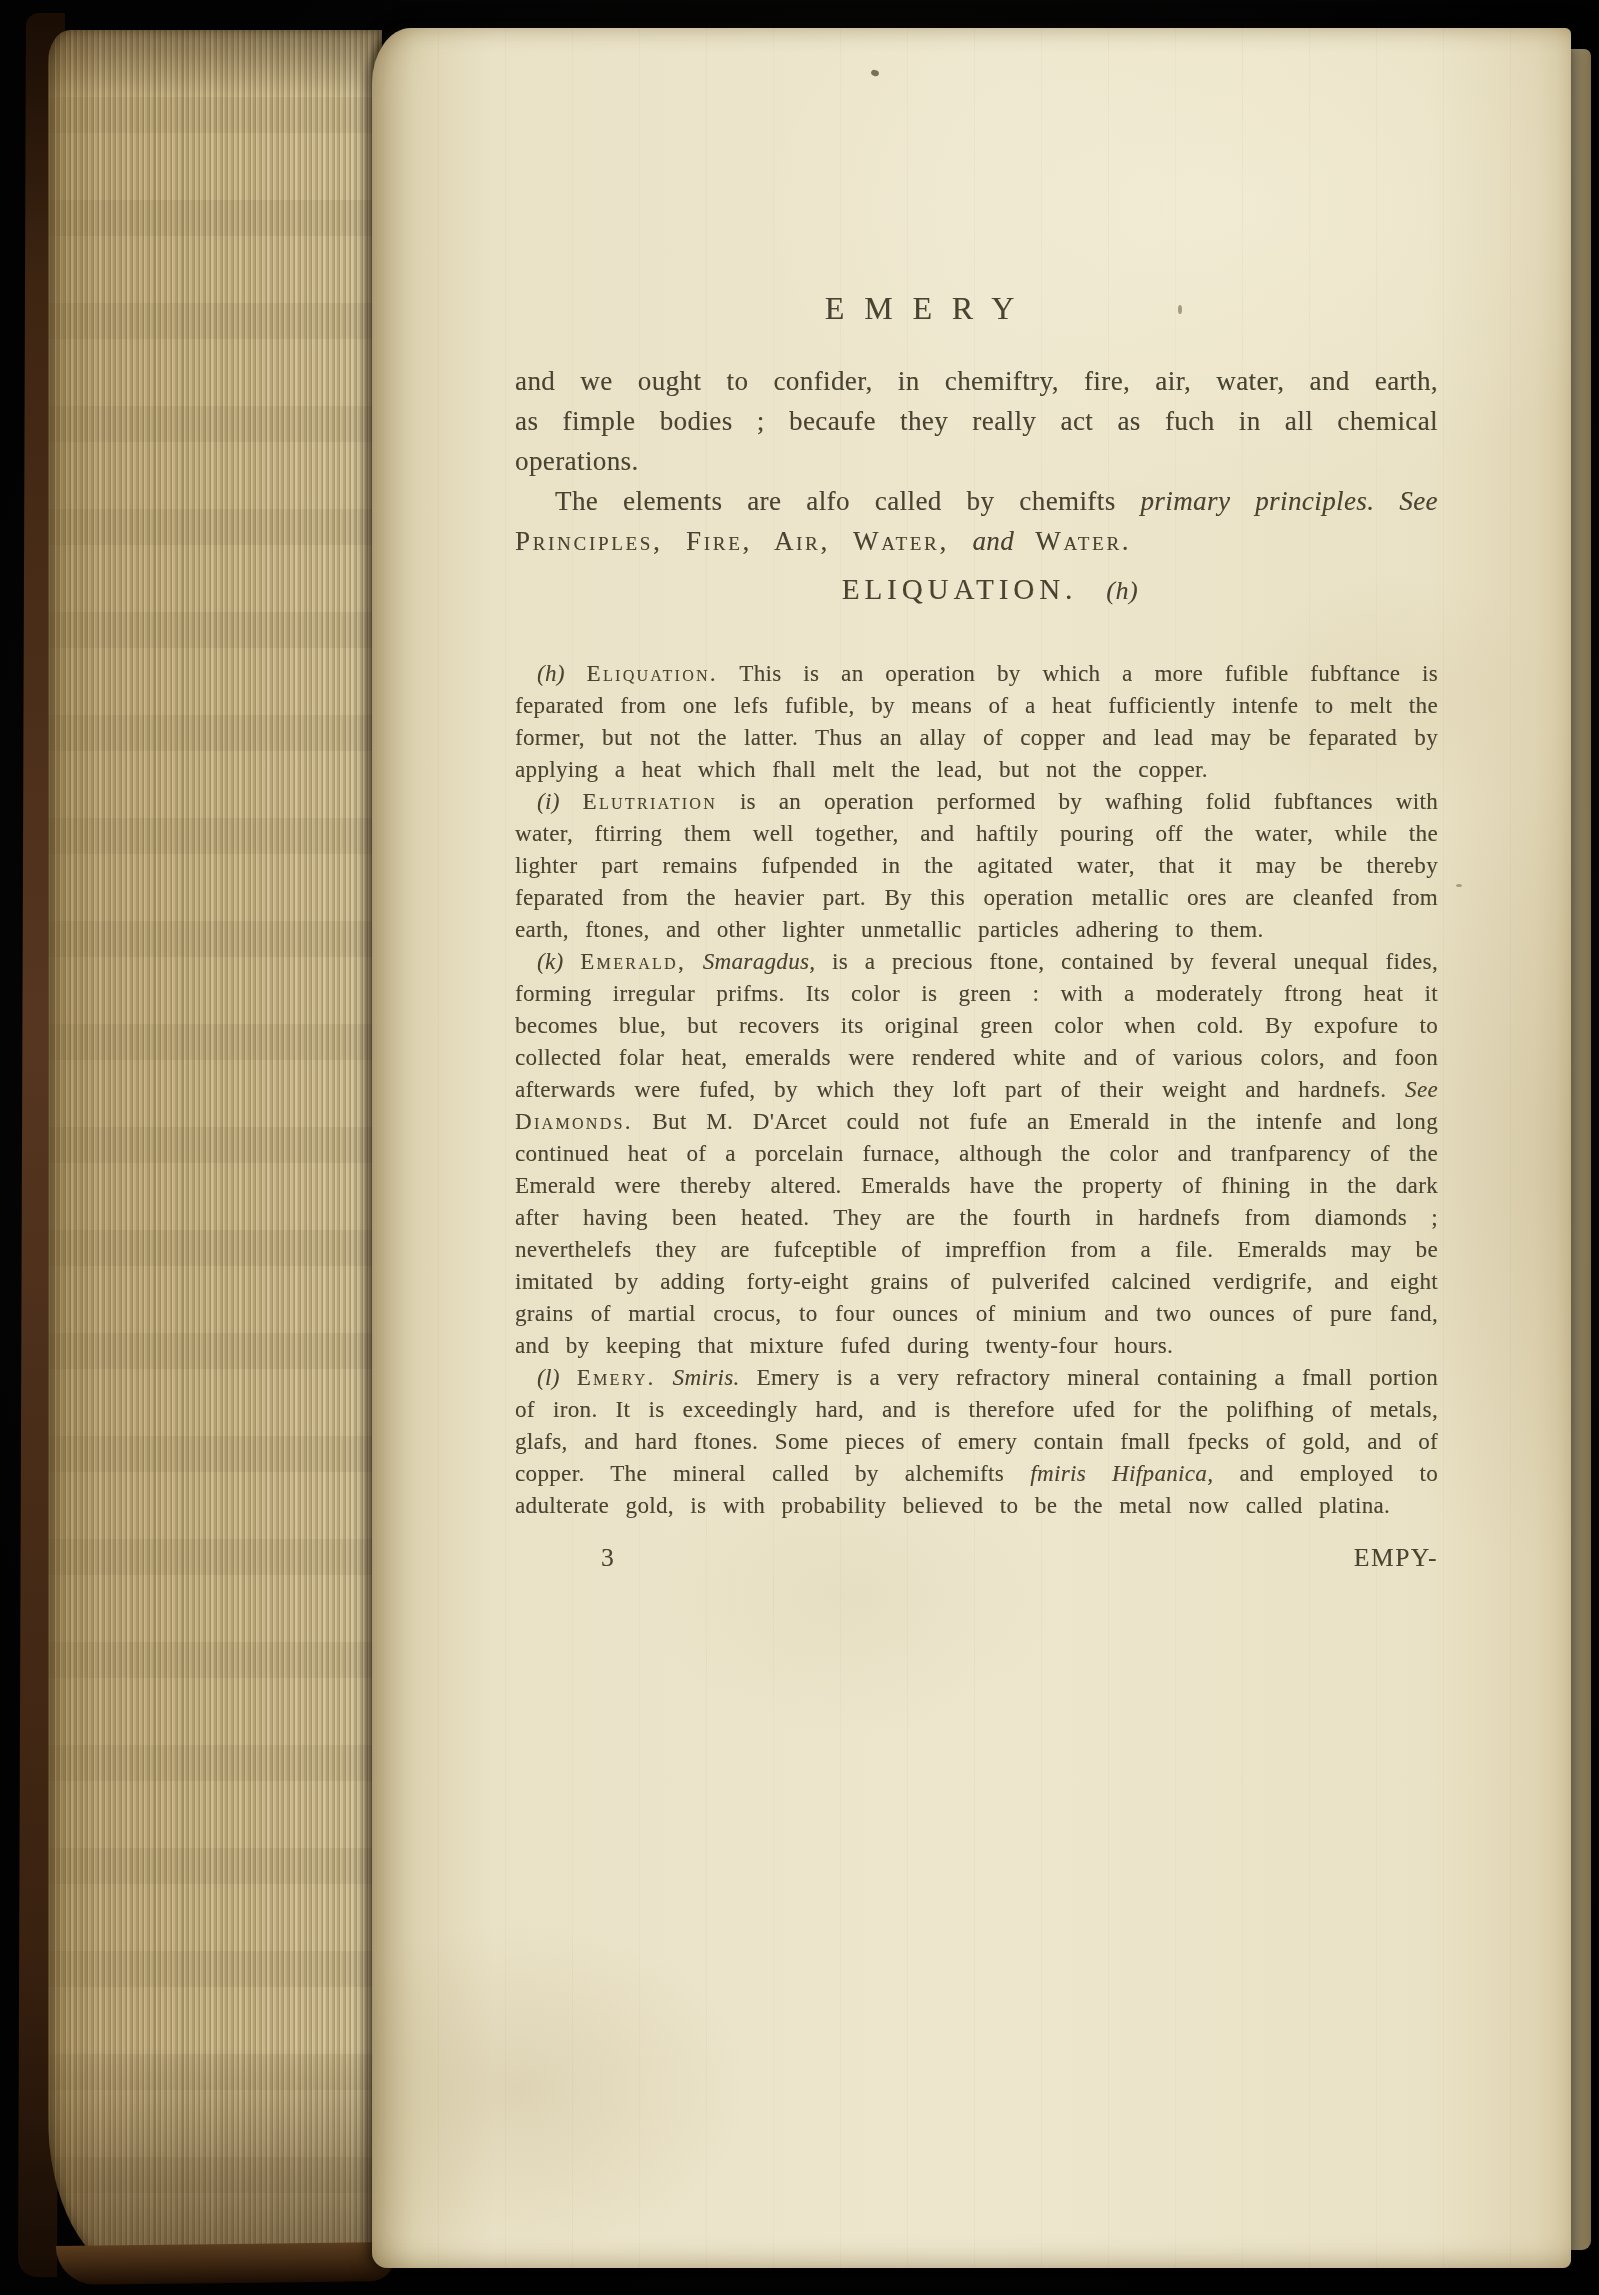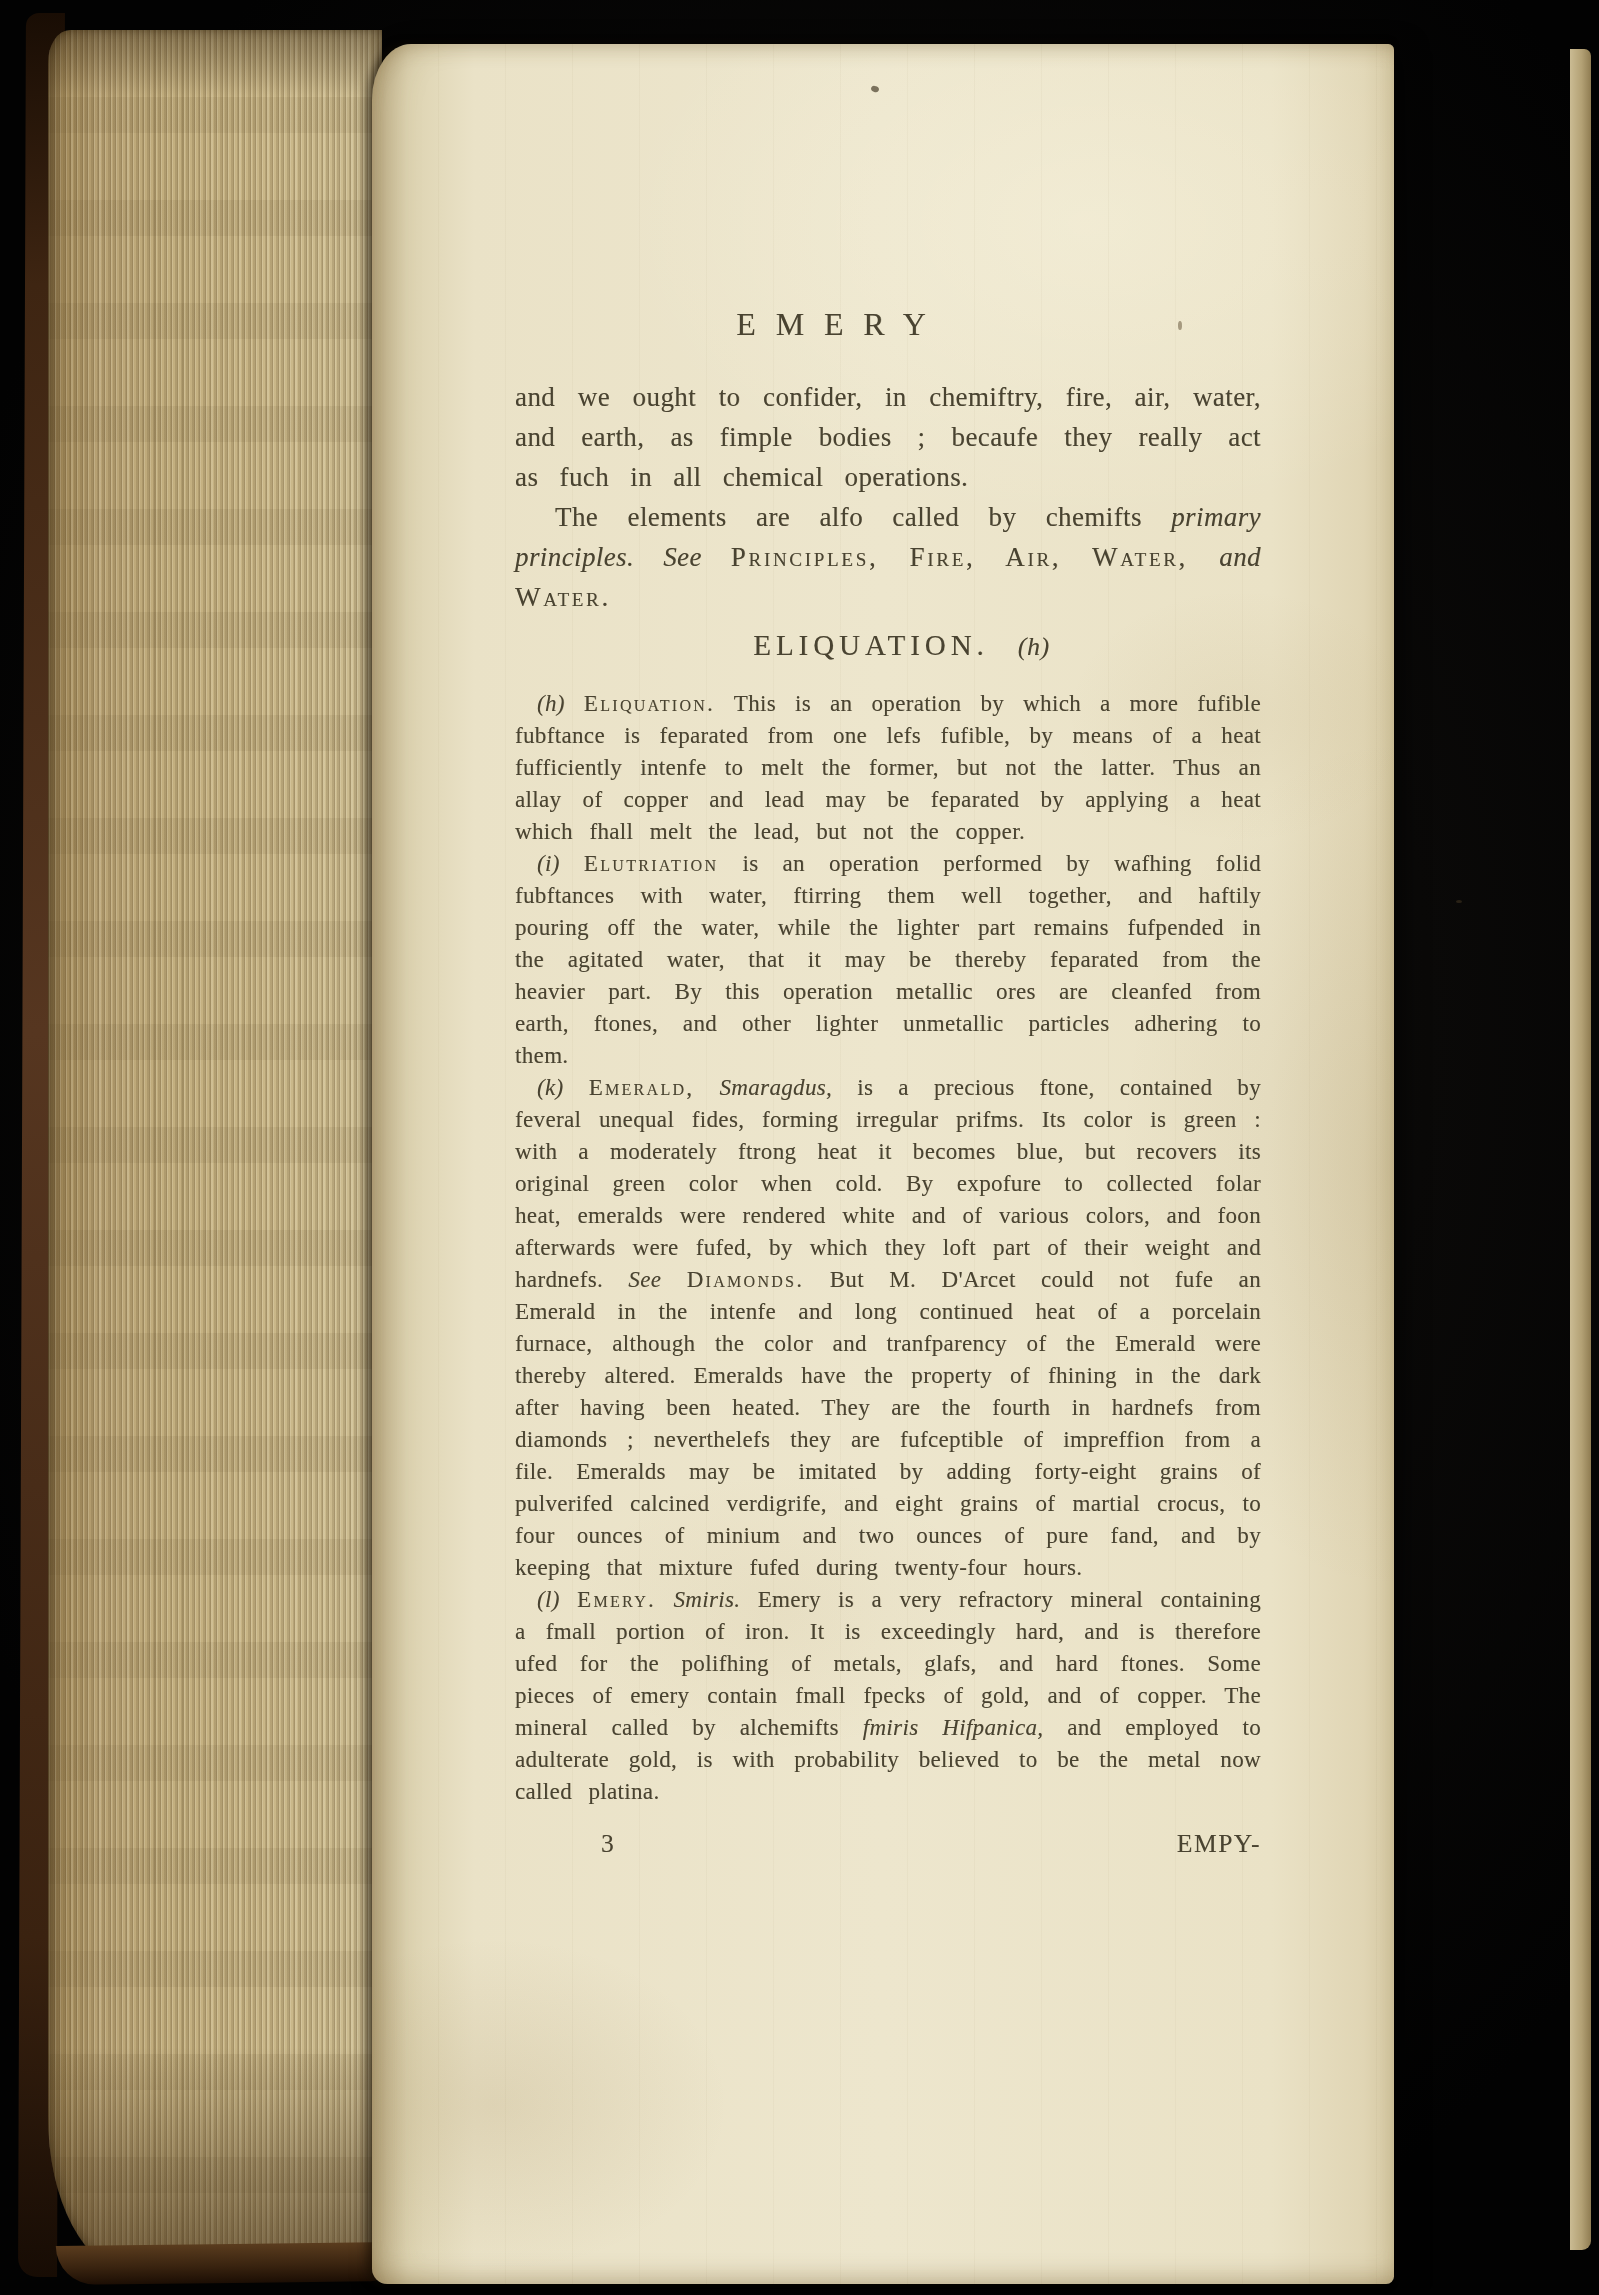--- a/index.html
+++ b/index.html
@@ -51,22 +51,22 @@
       position: absolute;
       left: 1570px; top: 49px;
       width: 21px; height: 2201px;
       background: linear-gradient(90deg, #cabb93 0%, #b3a175 55%, #8f7c52 100%);
       border-radius: 0 6.7px 9px 0;
     }
 
     
     .page {
       position: absolute;
-      left: 372px; top: 44px;
-      width: 1022px; height: 2240px;
+      left: 372px; top: 28px;
+      width: 1199px; height: 2240px;
       background:
         repeating-linear-gradient(90deg, rgba(0,0,0,0) 0 66px, rgba(120,100,55,0.045) 66px 67px),
         radial-gradient(777px 500px at 70% 8%, rgba(255,252,235,0.30), rgba(0,0,0,0) 60%),
         radial-gradient(500px 777px at 100% 50%, rgba(120,95,45,0.10), rgba(0,0,0,0) 55%),
         radial-gradient(389px 278px at 12% 92%, rgba(130,100,45,0.12), rgba(0,0,0,0) 60%),
         radial-gradient(289px 211px at 85% 30%, rgba(150,120,60,0.08), rgba(0,0,0,0) 60%),
         radial-gradient(344px 233px at 40% 70%, rgba(150,120,60,0.06), rgba(0,0,0,0) 60%),
         linear-gradient(90deg, #c8ba94 0%, #ddd3b1 3.5%, #eae2c7 10%, #ede6cd 50%, #eae2c6 88%, #e0d5b4 97%, #d3c6a0 100%),
         #e9e1c6;
       border-radius: 39px 5.6px 7.8px 15.5px / 56px 5.6px 7.8px 15.5px;
@@ -111,21 +111,21 @@
       letter-spacing: 0.17em;
       white-space: nowrap;
     }
     .entry .ref {
       font-style: italic;
       letter-spacing: 0.02em;
       font-size: 26px;
       margin-left: 29px;
     }
 
-    .footnotes { margin-top: 21px; }
+    .footnotes { margin-top: 47px; }
     .fn {
       margin: 0;
       font-size: 23px;
       line-height: 32px;
       text-align: justify;
       text-indent: 22px;
       word-spacing: 0.45em;
       letter-spacing: 0.015em;
     }
 

